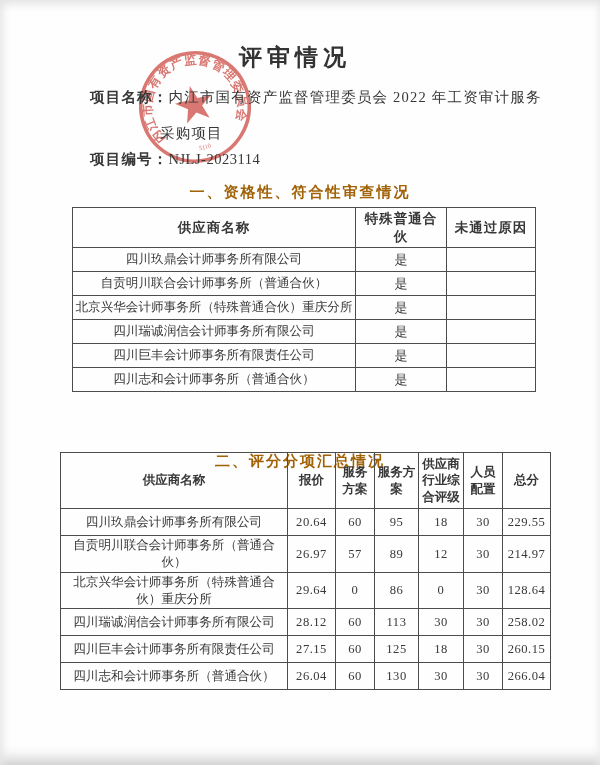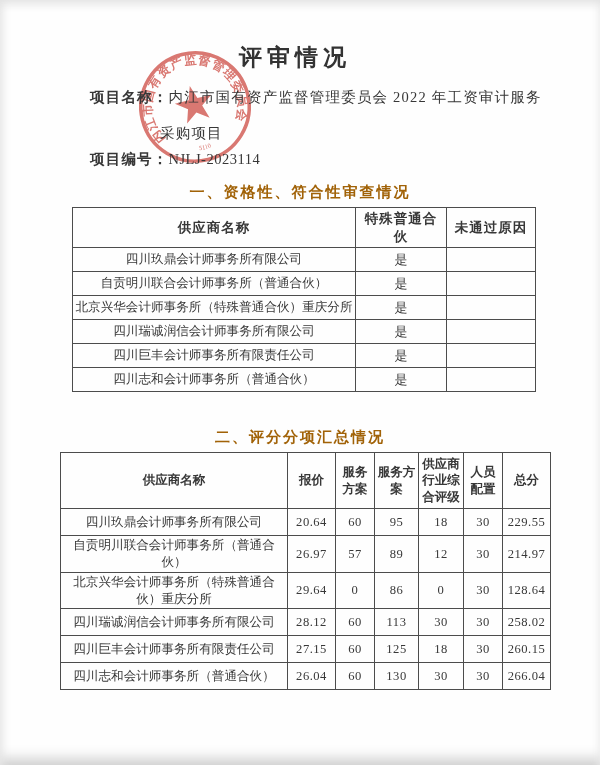--- a/index.html
+++ b/index.html
@@ -30,21 +30,21 @@
   .meta-label { font-weight: bold; }
   .line-name { top: 88px; left: 90px; width: 470px; }
   .line-wrap { top: 124px; left: 160px; }
   .line-no   { top: 150px; left: 90px; }
   .sec-heading {
     position: absolute; left: 0; right: 0;
     text-align: center; font-size: 15px; font-weight: bold;
     letter-spacing: 2px; color: #a16207;
   }
   .sec1-heading { top: 183px; }
-  .sec2-heading { top: 428px; }
+  .sec2-heading { top: 452px; }
 
   table { border-collapse: collapse; table-layout: fixed; position: absolute; }
   th, td {
     border: 1px solid #4c4c4c;
     text-align: center; vertical-align: middle;
     font-size: 13px; color: #383838;
     overflow: hidden; padding: 1px 2px;
   }
   th { font-weight: bold; line-height: 1.3; }
   .t1 { top: 207px; left: 72px; width: 463px; }

